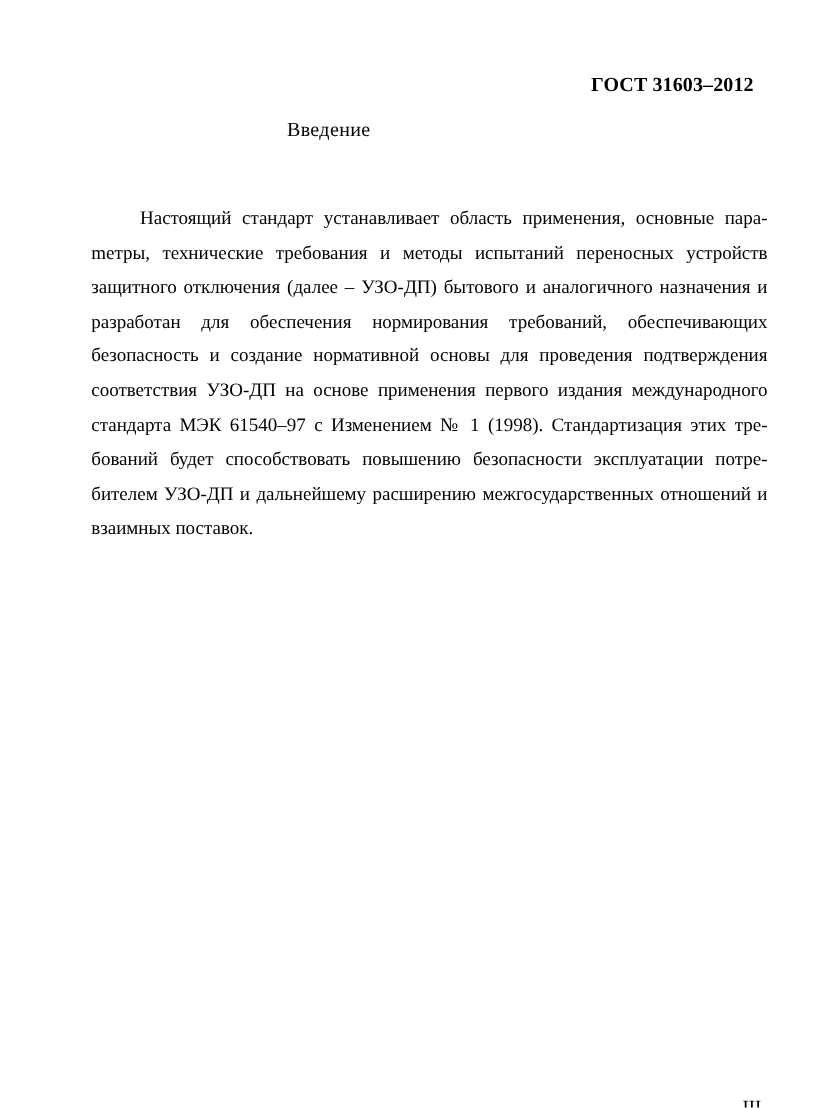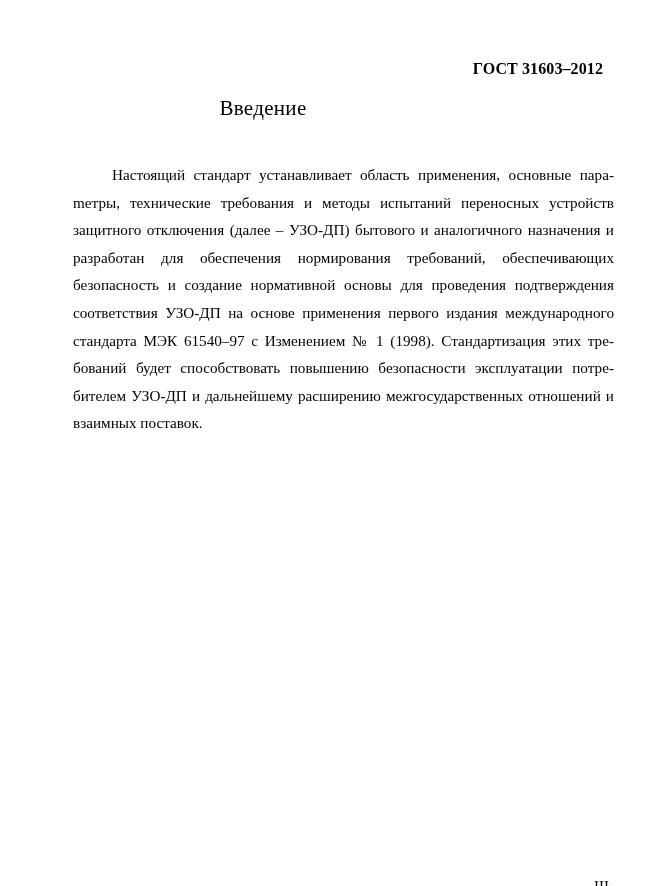--- a/index.html
+++ b/index.html
@@ -23,21 +23,21 @@
       font-size: 16px;
       letter-spacing: 0.1px;
       text-align: right;
     }
     .section-title {
       position: absolute;
       top: 96px;
       left: 0;
       width: 526px;
       text-align: center;
-      font-size: 21px;
+      font-size: 16px;
       letter-spacing: 0.3px;
     }
     .body-text {
       position: absolute;
       top: 149px;
       left: 61px;
       width: 541px;
       margin: 12px;
       font-size: 15.2px;
       line-height: 27.6px;

